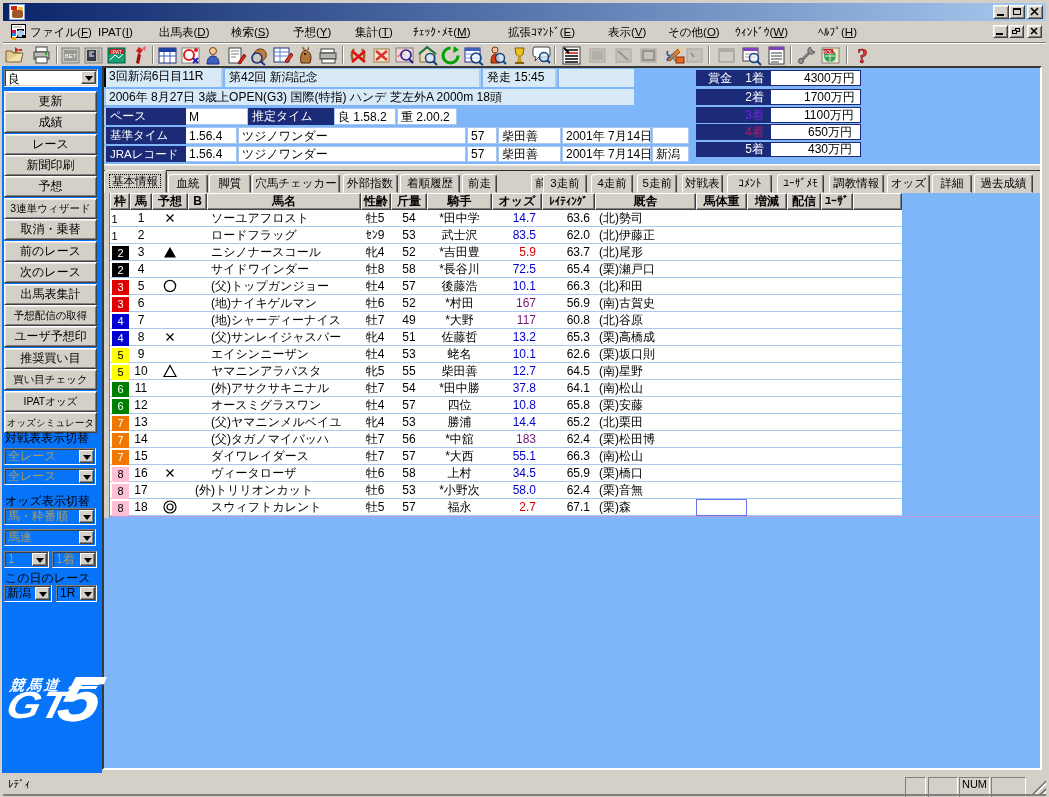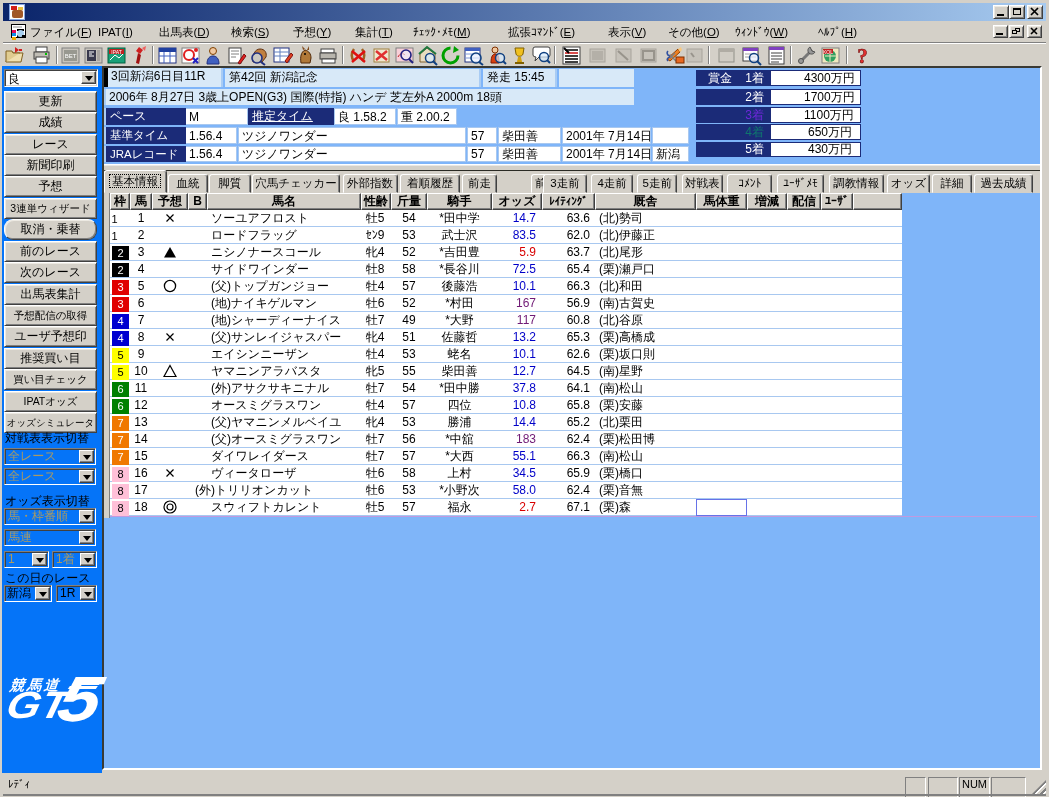--- a/index.html
+++ b/index.html
@@ -295,21 +295,21 @@
       <div class="dbtn">
         <div class="arr"></div>
       </div>
     </div>
   <div class="sbtn" style="top:24.7px;">更新</div>
   <div class="sbtn" style="top:46.1px;">成績</div>
   <div class="sbtn" style="top:67.5px;">レース</div>
   <div class="sbtn" style="top:88.9px;">新聞印刷</div>
   <div class="sbtn" style="top:110.4px;">予想</div>
   <div class="sbtn" style="top:131.8px;font-size:10.5px;">3連単ウィザード</div>
-  <div class="sbtn" style="top:153.2px;border-radius:9px;">取消・乗替</div>
+  <div class="sbtn" style="top:153.2px;">取消・乗替</div>
   <div class="sbtn" style="top:174.6px;">前のレース</div>
   <div class="sbtn" style="top:196.1px;">次のレース</div>
   <div class="sbtn" style="top:217.5px;">出馬表集計</div>
   <div class="sbtn" style="top:238.9px;font-size:10.5px;">予想配信の取得</div>
   <div class="sbtn" style="top:260.3px;">ユーザ予想印</div>
   <div class="sbtn" style="top:281.8px;">推奨買い目</div>
   <div class="sbtn" style="top:303.2px;font-size:10.5px;">買い目チェック</div>
   <div class="sbtn" style="top:324.6px;font-size:10.5px;">IPATオッズ</div>
   <div class="sbtn" style="top:346.0px;font-size:9.5px;">オッズシミュレータ</div>
 
@@ -342,28 +342,28 @@
       </div></div>
   <div class="abs" style="left:8px;top:610px;color:#fff;font-weight:bold;font-style:italic;font-size:14.5px;letter-spacing:2.5px;transform:skewX(-6deg);">競馬道</div>
   <div class="abs" style="left:0px;top:618px;color:#fff;font-weight:bold;font-style:italic;font-size:38px;transform:skewX(-14deg) scaleX(1.14);transform-origin:left bottom;">GT</div>
   <div class="abs" style="left:51px;top:603px;color:#fff;font-weight:bold;font-style:italic;font-size:64px;transform:skewX(-12deg) scaleX(1.18);transform-origin:left bottom;line-height:60px;">5</div>
   <div class="abs" style="left:75px;top:611px;width:26px;height:2.5px;background:#fff;transform:skewX(-35deg);"></div>
   <div class="abs" style="left:71px;top:615.5px;width:27px;height:2.5px;background:#fff;transform:skewX(-35deg);"></div>
   <div class="abs" style="left:67px;top:620px;width:28px;height:2.5px;background:#fff;transform:skewX(-35deg);"></div>
 </div>
 <div class="abs" id="main"></div>
 <div id="maincontent">
-<div class="cell pale" style="left:104px;top:68.3px;width:119px;height:18.7px;border-left:4px solid #000000;border-right:2px solid #a9ccf4;padding:1px 0 0 3px;">3回新潟6日目11R</div>
+<div class="cell pale" style="left:104px;top:68.3px;width:119px;height:18.7px;border-left:2px solid #000000;border-right:2px solid #a9ccf4;padding:1px 0 0 3px;">3回新潟6日目11R</div>
 <div class="cell pale" style="left:225px;top:69px;width:256px;height:18px;border-right:2px solid #a9ccf4;padding:1px 0 0 4px;">第42回 新潟記念</div>
 <div class="cell pale" style="left:483px;top:69px;width:74px;height:18px;border-right:2px solid #a9ccf4;padding:1px 0 0 4px;">発走 15:45</div>
 <div class="cell pale" style="left:559px;top:69px;width:75px;height:18px;"></div>
 <div class="cell pale" style="left:104px;top:88.5px;width:530px;height:16.3px;border-left:2px solid #a9ccf4;padding:1px 0 0 3px;">2006年 8月27日 3歳上OPEN(G3) 国際(特指) ハンデ 芝左外A 2000m 18頭</div>
 <div class="cell navy" style="left:104px;top:107.6px;width:82px;height:17px;line-height:17px;padding-left:4px;border-left:2px solid #a9ccf4;">ペース</div>
 <div class="cell wh" style="left:186px;top:107.6px;width:62px;height:17px;line-height:16px;padding-left:3px;border:1px solid #a8c8f0;border-left:none;">M</div>
-<div class="cell navy" style="left:248px;top:107.6px;width:102px;height:17px;line-height:17px;padding-left:4px;text-decoration:underline;">推定タイム</div>
+<div class="cell navy" style="left:248px;top:107.6px;width:102px;height:17px;line-height:17px;padding-left:4px;">推定タイム</div>
 <div class="cell wh" style="left:334px;top:107.6px;width:62px;height:17px;line-height:16px;padding-left:3px;border:1px solid #a8c8f0;">良 1.58.2</div>
 <div class="cell wh" style="left:397px;top:107.6px;width:60px;height:17px;line-height:16px;padding-left:3px;border:1px solid #a8c8f0;">重 2.00.2</div>
 <div class="cell navy" style="left:104px;top:127.3px;width:82px;height:17px;line-height:17px;padding-left:4px;font-size:11.5px;border-left:2px solid #a9ccf4;">基準タイム</div>
 <div class="cell wh" style="left:186px;top:127.3px;width:51px;height:17px;line-height:16px;padding-left:3px;border:1px solid #a8c8f0;border-left:none;">1.56.4</div>
 <div class="cell wh" style="left:238px;top:127.3px;width:228px;height:17px;line-height:16px;padding-left:3px;border:1px solid #a8c8f0;">ツジノワンダー</div>
 <div class="cell wh" style="left:467px;top:127.3px;width:30px;height:17px;line-height:16px;padding-left:3px;border:1px solid #a8c8f0;">57</div>
 <div class="cell wh" style="left:498px;top:127.3px;width:63px;height:17px;line-height:16px;padding-left:3px;border:1px solid #a8c8f0;">柴田善</div>
 <div class="cell wh" style="left:562px;top:127.3px;width:89px;height:17px;line-height:16px;padding-left:3px;border:1px solid #a8c8f0;">2001年 7月14日</div>
 <div class="cell wh" style="left:652px;top:127.3px;width:37px;height:17px;line-height:16px;padding-left:3px;border:1px solid #a8c8f0;"></div>
 <div class="cell navy" style="left:104px;top:145.5px;width:82px;height:16px;line-height:16px;padding-left:4px;font-size:11.5px;border-left:2px solid #a9ccf4;">JRAレコード</div>
@@ -379,21 +379,21 @@
       <span style="position:absolute;right:0;">1着</span>
     </div>
 <div class="cell wh rt" style="left:771px;top:70.6px;width:89px;height:14.3px;line-height:14.3px;padding-right:8px;">4300万円</div>
 <div class="abs navy" style="left:696px;top:88.5px;width:165px;height:16.3px;"></div>
 <div class="cell rt" style="left:696px;top:88.5px;width:68px;height:16.3px;line-height:16.3px;color:#fff;">2着</div>
 <div class="cell wh rt" style="left:771px;top:89.5px;width:89px;height:14.3px;line-height:14.3px;padding-right:8px;">1700万円</div>
 <div class="abs navy" style="left:696px;top:106.7px;width:165px;height:16.3px;"></div>
 <div class="cell rt" style="left:696px;top:106.7px;width:68px;height:16.3px;line-height:16.3px;color:#6d28d9;">3着</div>
 <div class="cell wh rt" style="left:771px;top:107.7px;width:89px;height:14.3px;line-height:14.3px;padding-right:8px;">1100万円</div>
 <div class="abs navy" style="left:696px;top:124.2px;width:165px;height:16.3px;"></div>
-<div class="cell rt" style="left:696px;top:124.2px;width:68px;height:16.3px;line-height:16.3px;color:#0f766e;">4着</div>
+<div class="cell rt" style="left:696px;top:124.2px;width:68px;height:16.3px;line-height:16.3px;color:#be185d;">4着</div>
 <div class="cell wh rt" style="left:771px;top:125.2px;width:89px;height:14.3px;line-height:14.3px;padding-right:8px;">650万円</div>
 <div class="abs navy" style="left:696px;top:142.4px;width:165px;height:15.1px;"></div>
 <div class="cell rt" style="left:696px;top:142.4px;width:68px;height:15.1px;line-height:15.1px;color:#fff;">5着</div>
 <div class="cell wh rt" style="left:771px;top:143.4px;width:89px;height:13.1px;line-height:13.1px;padding-right:8px;">430万円</div>
 <div class="abs" style="left:104px;top:164.2px;width:936px;height:28.8px;background:#d4d0c8;box-shadow:inset 0 1.5px 0 #ffffff;"></div>
 <div class="abs" style="left:104px;top:169.6px;width:936px;height:1.3px;background:#2a2a24;"></div>
 <div class="tab" style="left:103.5px;top:170px;width:63px;height:22.5px;line-height:20px;z-index:2;border-bottom:1px solid #d4d0c8;"><span style="outline:1px dotted #000;padding:0 2px;">基本情報</span></div>
 <div class="tab" style="left:168px;top:173.5px;width:40px;height:19px;line-height:17px;">血統</div>
 <div class="tab" style="left:208.5px;top:173.5px;width:42.5px;height:19px;line-height:17px;">脚質</div>
 <div class="tab" style="left:252px;top:173.5px;width:88px;height:19px;line-height:17px;">穴馬チェッカー</div>
@@ -581,21 +581,21 @@
 <span class="rc ctr" style="left:255px;width:32px;">牝4</span>
 <span class="rc ctr" style="left:287px;width:36px;">53</span>
 <span class="rc ctr" style="left:323px;width:65px;">勝浦</span>
 <span class="rc rt blue" style="left:389px;width:43px;">14.4</span>
 <span class="rc rt" style="left:436px;width:50px;">65.2</span>
 <span class="rc" style="left:495px;">(北)栗田</span>
 </div>
 <div class="row" style="top:431.19000000000005px;">
 <div class="waku" style="background:#f07800;color:#fff;left:8px;">7</div>
 <span class="rc ctr" style="left:26px;width:22px;">14</span>
-<span class="rc" style="left:107px;">(父)オースミグラスワン</span>
+<span class="rc" style="left:107px;">(父)タガノマイバッハ</span>
 <span class="rc ctr" style="left:255px;width:32px;">牡7</span>
 <span class="rc ctr" style="left:287px;width:36px;">56</span>
 <span class="rc ctr" style="left:323px;width:65px;">*中舘</span>
 <span class="rc rt grn" style="left:389px;width:43px;">183</span>
 <span class="rc rt" style="left:436px;width:50px;">62.4</span>
 <span class="rc" style="left:495px;">(栗)松田博</span>
 </div>
 <div class="row" style="top:448.22px;">
 <div class="waku" style="background:#f07800;color:#fff;left:8px;">7</div>
 <span class="rc ctr" style="left:26px;width:22px;">15</span>

